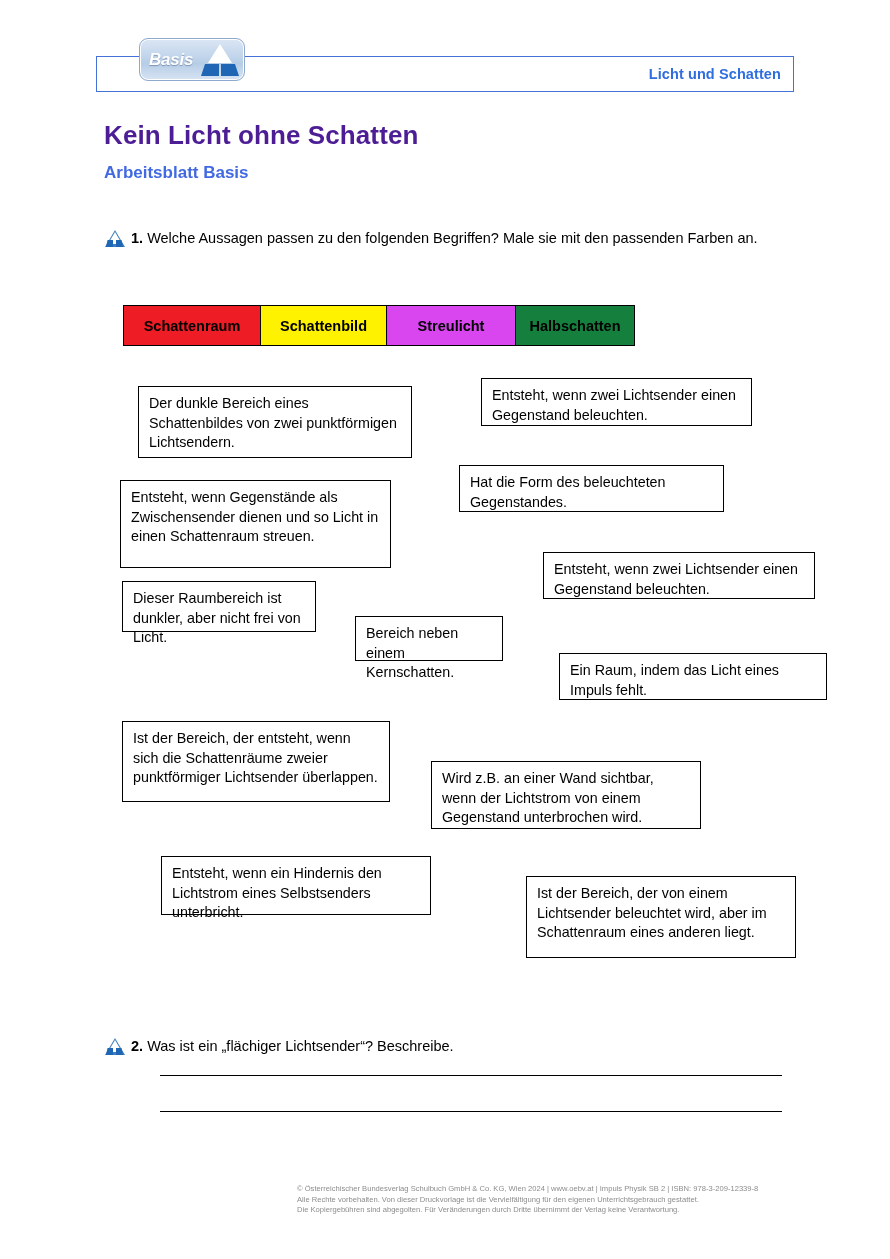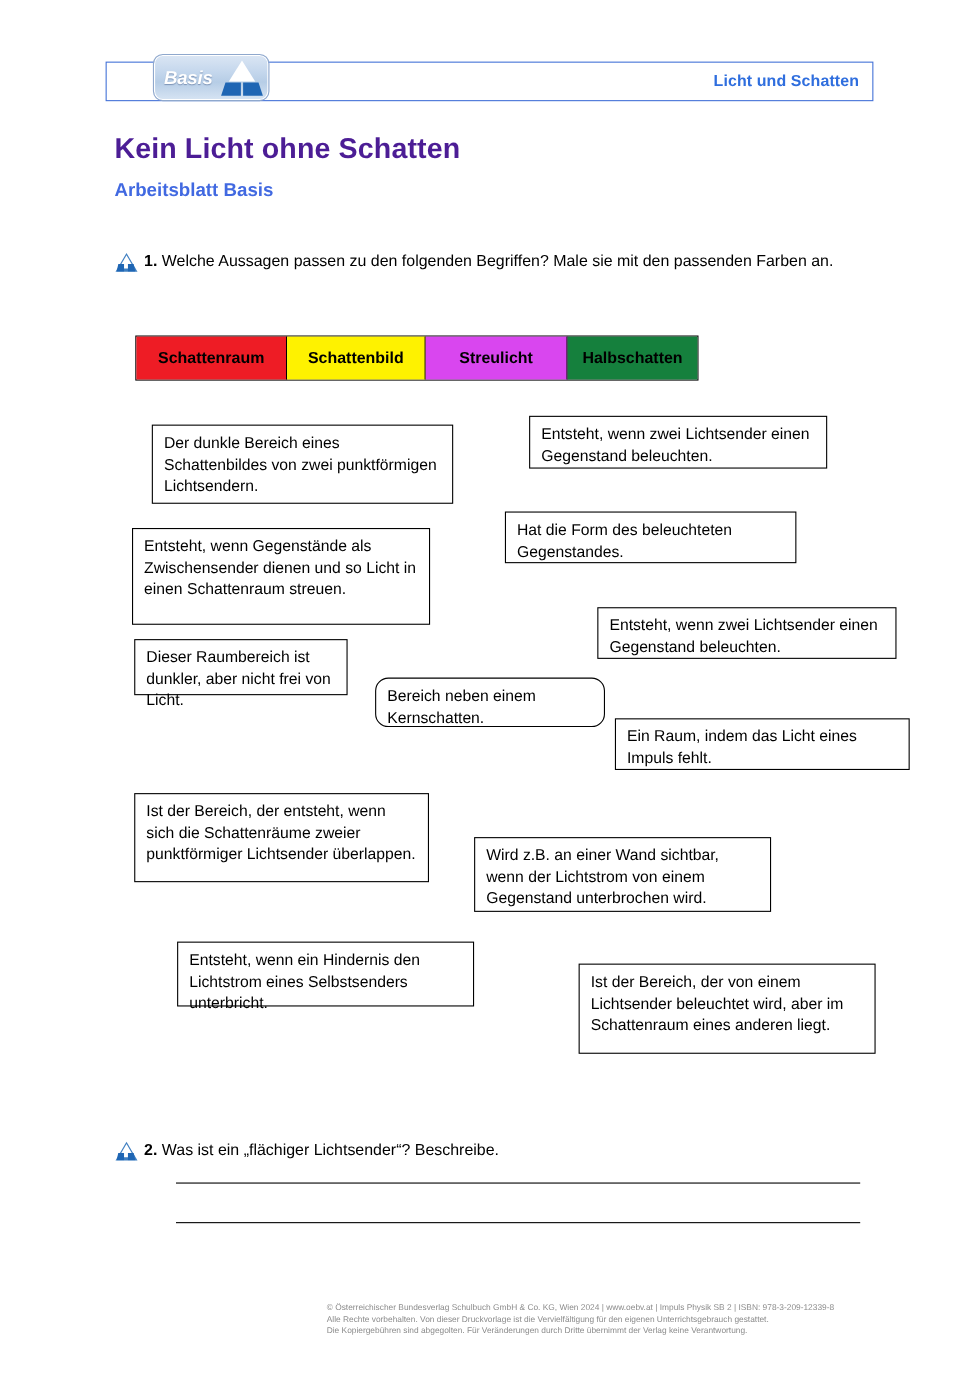--- a/index.html
+++ b/index.html
@@ -37,21 +37,21 @@
     transform: translateY(-50%);
     font-size: 14.5px;
     font-weight: bold;
     color: #2f6ede;
     letter-spacing: 0.1px;
     white-space: nowrap;
   }
   #basis-logo {
     position: absolute;
     left: 139px;
-    top: 49px;
+    top: 38px;
     width: 106px;
     height: 43px;
     border-radius: 9px;
     border: 1px solid #8fa8cd;
     background: linear-gradient(180deg, #dbe6f4 0%, #c3d6ec 40%, #b6cde6 60%, #d7e4f3 100%);
     box-sizing: border-box;
     box-shadow: 0 0 0 1px #ffffff inset;
     padding-left: 15px;
   }
   #basis-logo-text {
@@ -259,21 +259,21 @@
       <span>Halbschatten</span>
     </div>
   </div>
 
   <div class="stmt" style="left: 138px; top: 386px; width: 274px; height: 72px;">Der dunkle Bereich eines Schattenbildes von zwei punktförmigen Lichtsendern.</div>
   <div class="stmt" style="left: 481px; top: 378px; width: 271px; height: 48px;">Entsteht, wenn zwei Lichtsender einen Gegenstand beleuchten.</div>
   <div class="stmt" style="left: 459px; top: 465px; width: 265px; height: 47px;">Hat die Form des beleuchteten Gegenstandes.</div>
   <div class="stmt" style="left: 120px; top: 480px; width: 271px; height: 88px;">Entsteht, wenn Gegenstände als Zwischensender dienen und so Licht in einen Schattenraum streuen.</div>
   <div class="stmt" style="left: 543px; top: 552px; width: 272px; height: 47px;">Entsteht, wenn zwei Lichtsender einen Gegenstand beleuchten.</div>
   <div class="stmt" style="left: 122px; top: 581px; width: 194px; height: 51px;">Dieser Raumbereich ist dunkler, aber nicht frei von Licht.</div>
-  <div class="stmt" style="left: 341px; top: 616px; width: 209px; height: 45px; border-radius: 12px;">Bereich neben einem Kernschatten.</div>
+  <div class="stmt" style="left: 355px; top: 616px; width: 148px; height: 45px;">Bereich neben einem Kernschatten.</div>
   <div class="stmt" style="left: 559px; top: 653px; width: 268px; height: 47px;">Ein Raum, indem das Licht eines Impuls fehlt.</div>
   <div class="stmt" style="left: 122px; top: 721px; width: 268px; height: 81px;">Ist der Bereich, der entsteht, wenn sich die Schattenräume zweier punktförmiger Lichtsender überlappen.</div>
   <div class="stmt" style="left: 431px; top: 761px; width: 270px; height: 68px;">Wird z.B. an einer Wand sichtbar, wenn der Lichtstrom von einem Gegenstand unterbrochen wird.</div>
   <div class="stmt" style="left: 161px; top: 856px; width: 270px; height: 59px;">Entsteht, wenn ein Hindernis den Lichtstrom eines Selbstsenders unterbricht.</div>
   <div class="stmt" style="left: 526px; top: 876px; width: 270px; height: 82px;">Ist der Bereich, der von einem Lichtsender beleuchtet wird, aber im Schattenraum eines anderen liegt.</div>
 
   <span class="q-icon" style="left:105px; top:1038px;">
     <span class="t-out"></span>
       <span class="t-in"></span>
       <span class="b-left"></span>

